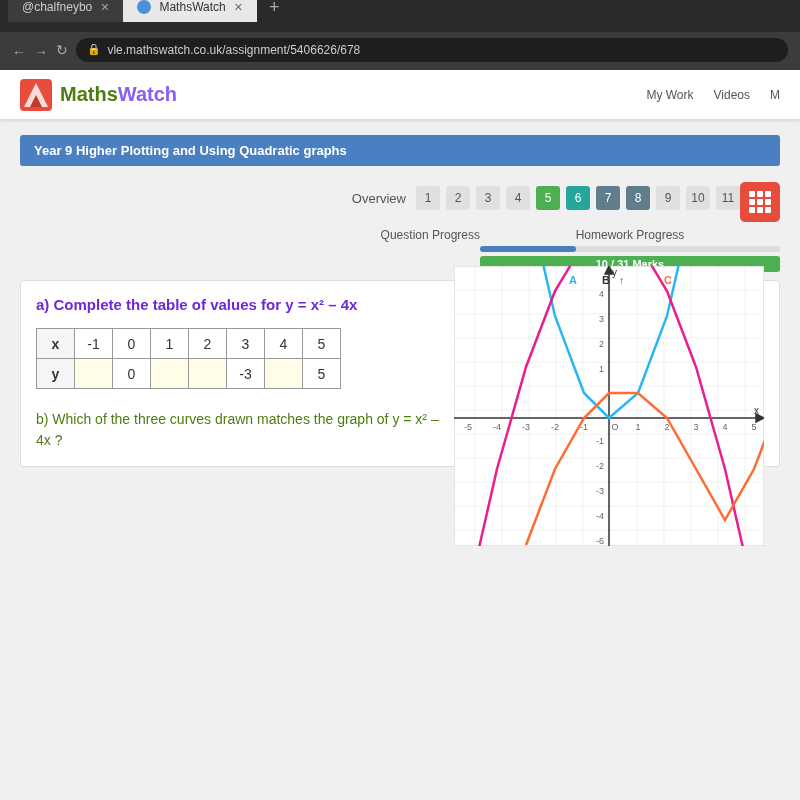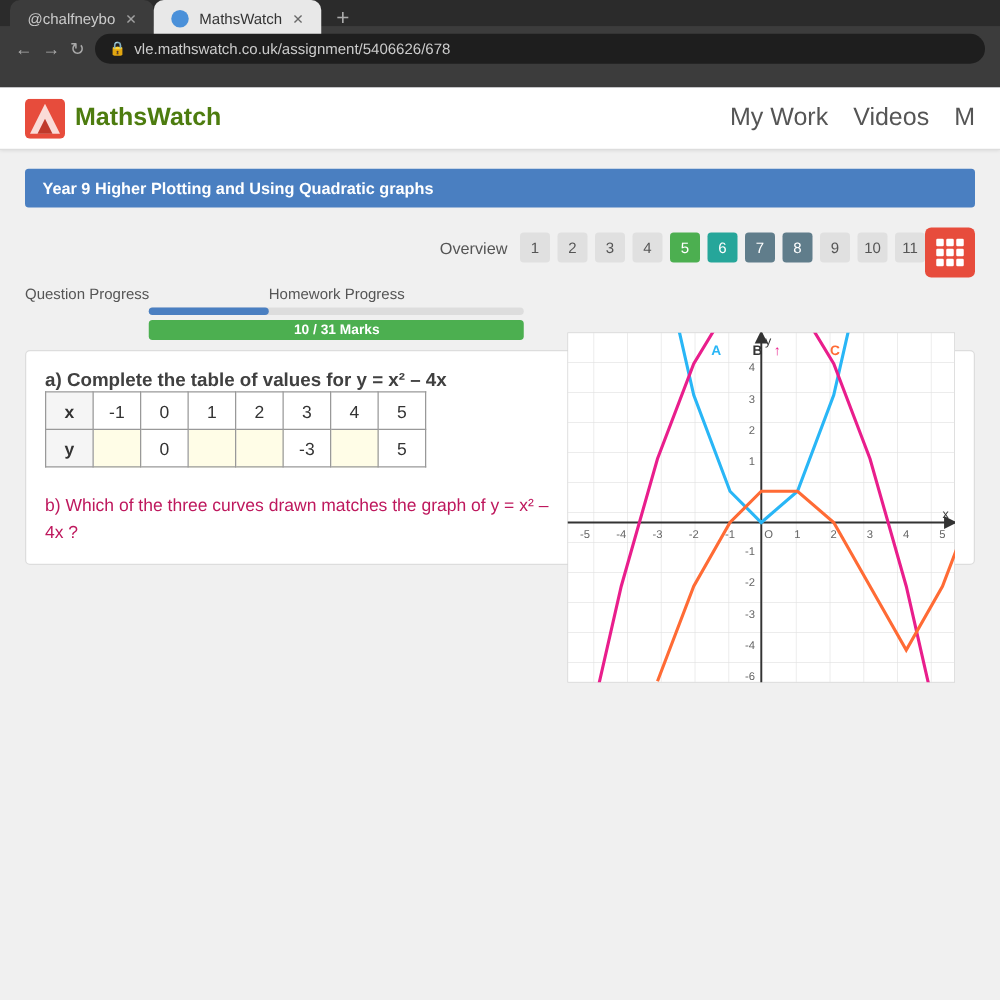--- a/index.html
+++ b/index.html
@@ -11,23 +11,24 @@
       background: #1a1a2e;
     }
 
     
     .browser-chrome {
       background: #3c3c3c;
       height: 70px;
     }
     .tab-bar {
       display: flex;
-      height: 21px;
+      align-items: flex-end;
+      height: 32px;
       background: #2b2b2b;
-      padding: 0 8px;
+      padding: 10px 8px;
     }
     .tab {
       display: flex;
       align-items: center;
       gap: 8px;
       padding: 6px 14px;
       border-radius: 8px 8px 0 0;
       font-size: 12px;
       color: #ccc;
       background: #3c3c3c;
@@ -119,21 +120,21 @@
       font-size: 20px;
       font-weight: bold;
       color: #333;
     }
     .logo-text span {
       color: #4d7c0f;
     }
     .site-nav-links {
       display: flex;
       gap: 20px;
-      font-size: 20px;
+      font-size: 12px;
       color: #555;
     }
     .site-nav-links a {
       text-decoration: none;
       color: #555;
       cursor: pointer;
     }
 
     
     .main-content {
@@ -183,21 +184,21 @@
       color: white;
     }
     .q-btn.active-dark {
       background: #607d8b;
       color: white;
     }
 
     
     .progress-section {
       display: flex;
-      justify-content: flex-start;
+      justify-content: flex-end;
       align-items: flex-start;
       margin-bottom: 5px;
     }
     .homework-progress {
       text-align: center;
       font-size: 12px;
       color: #555;
     }
     .progress-bar-outer {
       width: 300px;
@@ -253,21 +254,22 @@
     .question-card {
       background: white;
       border: 1px solid #ddd;
       border-radius: 4px;
       padding: 15px;
       margin-top: 8px;
     }
     .question-title {
       font-size: 15px;
       font-weight: bold;
-      color: #404040;
+      margin-bottom: 15px;
+      color: #6d28d9;
     }
 
     
     .values-table {
       border-collapse: collapse;
       margin-bottom: 20px;
     }
     .values-table td {
       border: 1px solid #999;
       width: 38px;
@@ -286,21 +288,21 @@
       position: relative;
       float: right;
       width: 310px;
       height: 280px;
       margin-top: -30px;
     }
 
     
     .part-b {
       font-size: 14px;
-      color: #be185d;
+      color: #4d7c0f;
       line-height: 1.5;
       margin-top: 10px;
       clear: none;
     }
 
     
     svg text {
       font-family: Arial, sans-serif;
     }
 
@@ -341,21 +343,21 @@
 <div class="site-wrapper">
 
   <div class="site-nav">
     <div class="site-logo">
       <svg class="logo-icon" viewBox="0 0 32 32">
         <rect width="32" height="32" rx="4" fill="#e74c3c"></rect>
         <polygon points="4,28 16,4 28,28" fill="white" opacity="0.8"></polygon>
         <polygon points="10,28 16,16 22,28" fill="#c0392b"></polygon>
       </svg>
       <div class="logo-text">
-        <span>Maths</span><span style="color:#4d7c0f">Watch</span>
+        <span>Maths</span><span style="color:#8b5cf6">Watch</span>
       </div>
     </div>
     <div class="site-nav-links">
       <a>My Work</a>
       <a>Videos</a>
       <a>M</a>
     </div>
   </div>
 
   <div class="main-content">

